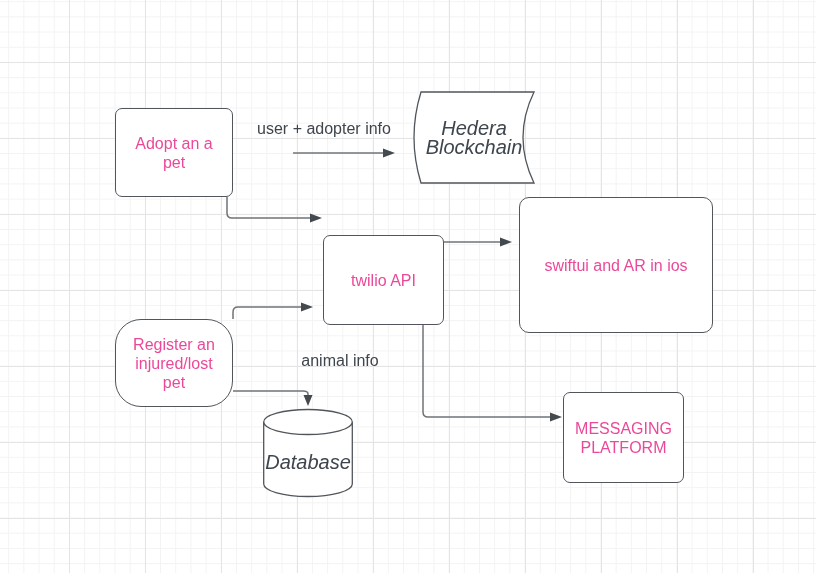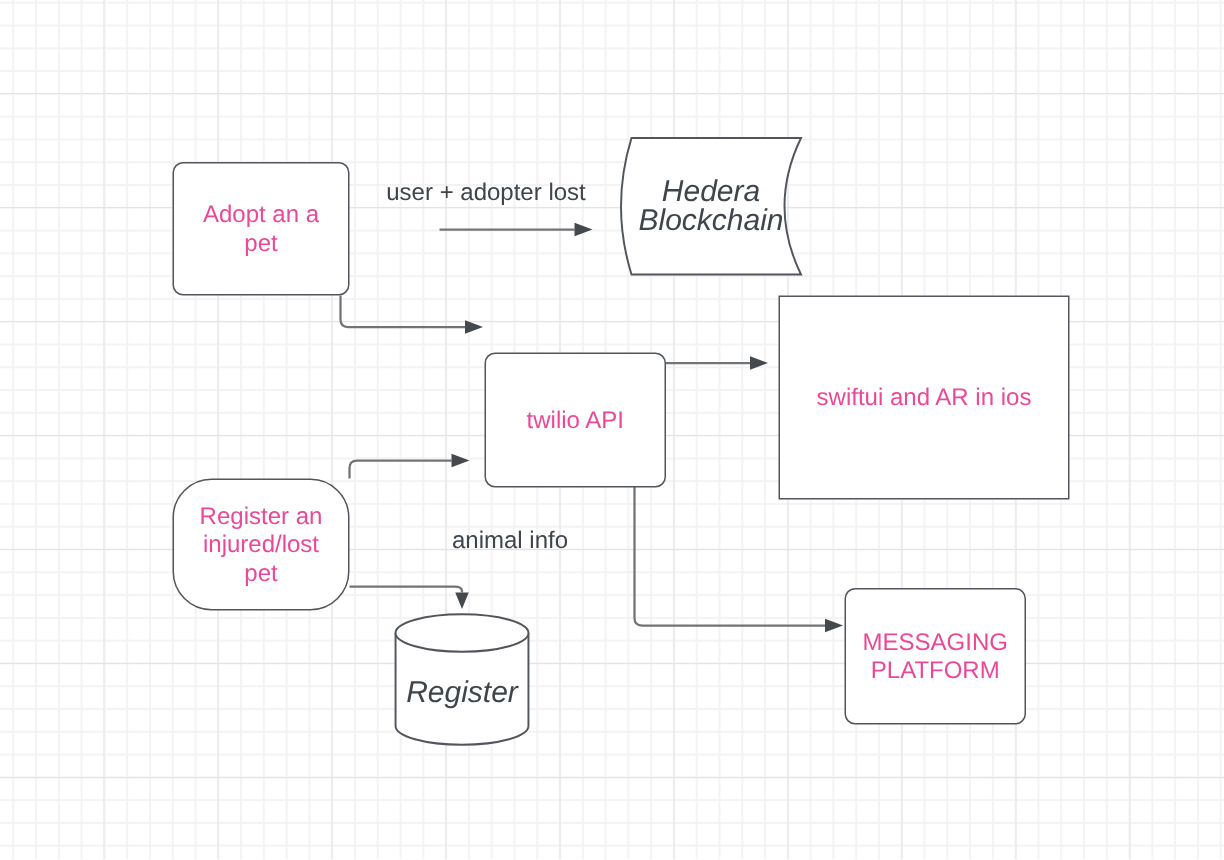--- a/index.html
+++ b/index.html
@@ -16,21 +16,21 @@
     font-family:"Liberation Sans", sans-serif;
   }
   .node{
     position:absolute;box-sizing:border-box;
     background:#ffffff;border:1.3px solid #50565c;
     display:flex;align-items:center;justify-content:center;
     text-align:center;color:#ec4899;font-size:16px;line-height:19px;
     white-space:pre-line;
   }
   .r7{border-radius:7px;}
-  .r10{border-radius:0;}
+  .r10{border-radius:10px;}
   .shape-node{position:absolute;}
   .shape-node svg{position:absolute;left:0;top:0;overflow:visible;}
   .shape-label{
     position:absolute;inset:0;display:flex;align-items:center;justify-content:center;
     text-align:center;color:#3e454d;font-size:20px;line-height:19px;white-space:pre-line;font-style:italic;
   }
   .edge-label{
     position:absolute;color:#3e454d;font-size:16px;line-height:17px;
     text-align:center;white-space:nowrap;
   }
@@ -100,25 +100,25 @@
     <span class="lbl">Register an
 injured/lost
 pet</span>
   </div>
 
   <div class="shape-node" style="left:263px;top:409px;width:90px;height:88px;">
     <svg width="90" height="88" viewBox="0 0 90 88">
       <path d="M 0.7,13 L 0.7,75 A 44.3 12.5 0 0 0 89.3,75 L 89.3,13" fill="#ffffff" stroke-width="1.3" stroke="#50565c"></path>
       <ellipse cx="45" cy="13" rx="44.3" ry="12.5" fill="#ffffff" stroke-width="1.3" stroke="#50565c"></ellipse>
     </svg>
-    <div class="shape-label lbl" style="top:18px;">Register</div>
+    <div class="shape-label lbl" style="top:18px;">Database</div>
   </div>
 
   <div class="node r7" style="left:563px;top:392px;width:121px;height:91px;">
     <span class="lbl">MESSAGING
 PLATFORM</span>
   </div>
 
-  <div class="edge-label" style="left:244px;top:120px;width:160px;">user + adopter lost</div>
+  <div class="edge-label" style="left:244px;top:120px;width:160px;">user + adopter info</div>
 
   <div class="edge-label" style="left:290px;top:352px;width:100px;">animal info</div>
 
 </div>
 
 </body></html>

